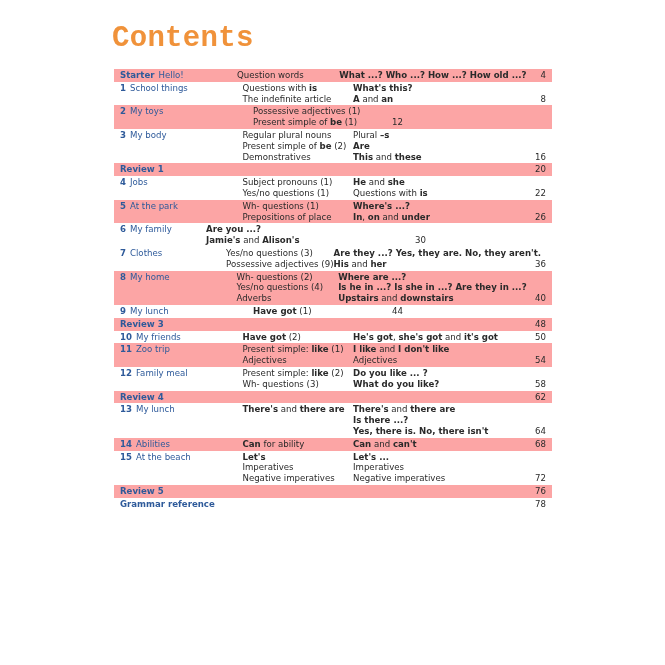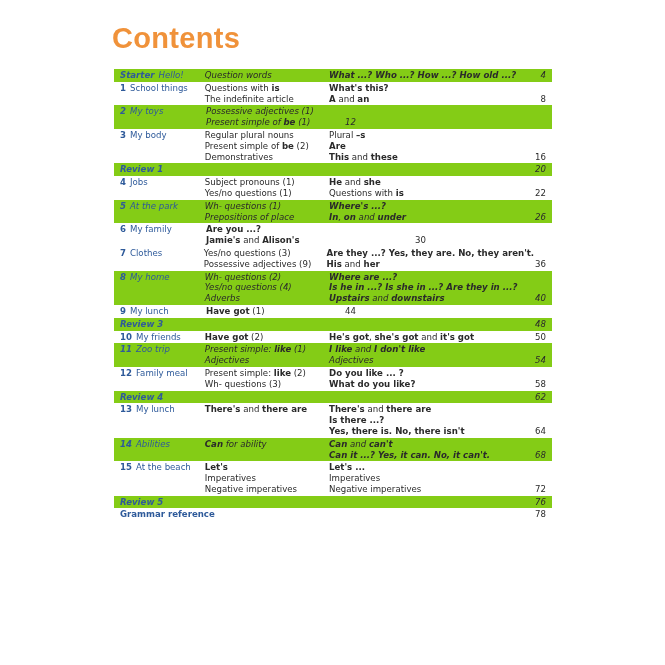--- a/index.html
+++ b/index.html
@@ -1,26 +1,26 @@
 <!DOCTYPE html>
 <html><head>
 <meta charset="utf-8">
 <style>
   html, body { margin: 0; padding: 0; background: #ffffff; }
   body { width: 665px; height: 665px; position: relative; overflow: hidden;
          font-family: "DejaVu Sans", sans-serif; color: #2a2a2a; }
   .title { position: absolute; left: 112px; top: 22px; font-size: 29px; font-weight: bold;
-           color: #f0923a; letter-spacing: 0.3px; font-family: Liberation Sans, sans-serif; }
+           color: #f0923a; letter-spacing: 0.3px; font-family: Liberation Mono, monospace; }
   .toc { position: absolute; left: 114px; top: 69px; width: 438px; }
   .row { display: flex; font-size: 8.6px; line-height: 10.8px; padding: 1px 0 1px 0; }
-  .row.shaded { background: #84cc16; font-style: italic; }
+  .row.shaded { background: #fca5a5; }
   .c-unit { width: 92px; padding-left: 6px; box-sizing: border-box; color: #2e5a9a; white-space: nowrap; }
   .c-unit .num { font-weight: bold; color: #2e5a9a; margin-right: 4px; }
   .c-unit .lbl-strong { font-weight: bold; color: #2e5a9a; }
-  .c-gram { width: 126px; color: #2a2a2a; white-space: nowrap; }
+  .c-gram { width: 126px; color: #2a2a2a; white-space: nowrap; margin-left: 47px; }
   .c-lang { width: 196px; color: #2a2a2a; white-space: nowrap; }
   .c-page { width: 24px; text-align: right; padding-right: 6px; box-sizing: content-box;
             display: flex; align-items: flex-end; justify-content: flex-end; color: #2a2a2a; }
   .line { display: block; min-height: 10.8px; }
   b { font-weight: bold; }
   .row.review .c-unit { font-weight: bold; }
 </style>
 </head>
 <body>
 
@@ -234,21 +234,20 @@
         <span>64</span>
       </div>
     </div>
     <div class="row shaded">
       <div class="c-unit"><span class="num">14</span><span>Abilities</span></div>
       <div class="c-gram">
         <span class="line"><b>Can</b><span> for ability</span></span>
       </div>
       <div class="c-lang">
         <span class="line"><b>Can</b><span> and </span><b>can't</b></span>
-        <span class="line"><b>Can it ...? Yes, it can. No, it can't.</b></span>
       </div>
       <div class="c-page">
         <span>68</span>
       </div>
     </div>
     <div class="row">
       <div class="c-unit"><span class="num">15</span><span>At the beach</span></div>
       <div class="c-gram">
         <span class="line"><b>Let's</b></span>
         <span class="line"><span>Imperatives</span></span>

